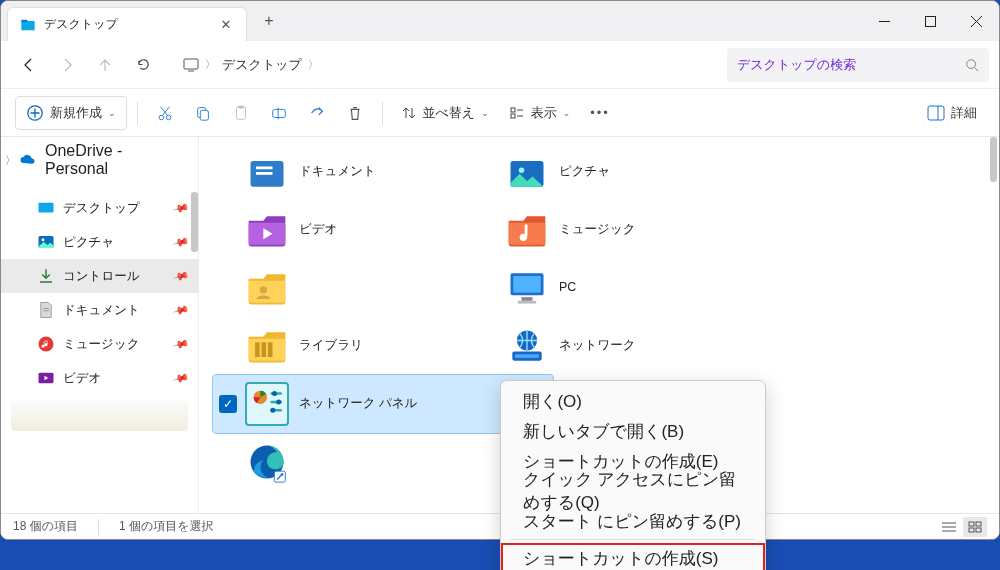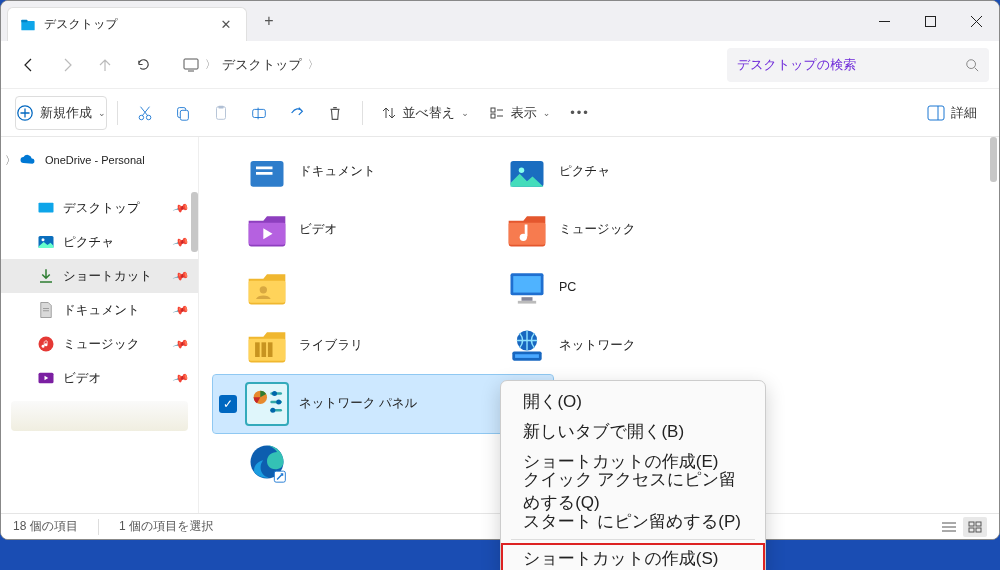--- a/index.html
+++ b/index.html
@@ -21,21 +21,21 @@
 .nav-btn { width: 36px; height: 36px; display: flex; align-items: center; justify-content: center; color: #777; border-radius: 4px; }
 .nav-btn.enabled { color: #222; }
 .breadcrumb { flex: 1; display: flex; align-items: center; gap: 6px; padding: 0 10px; height: 34px; margin: 0 10px; font-size: 13px; color: #333; }
 .bc-sep { color: #888; font-size: 11px; }
 .searchbox { width: 262px; height: 34px; background: #f3f3f5; border-radius: 4px; display: flex; align-items: center; padding: 0 10px; color: #6d28d9; font-size: 13px; gap: 8px; }
 .searchbox span:last-child { margin-left: auto; }
 
 
 .toolbar { height: 48px; background: #fff; display: flex; align-items: center; padding: 0 14px; gap: 4px; border-bottom: 1px solid #e8e8e8; }
 .tb-btn { height: 34px; padding: 0 8px; display: flex; align-items: center; justify-content: center; gap: 6px; border-radius: 4px; font-size: 13px; color: #333; }
-.tb-new { border: 1px solid #ddd; padding: 0 0; }
+.tb-new { border: 1px solid #ddd; padding: 0 10px; }
 .tb-icon { width: 18px; height: 18px; color: #1976d2; }
 .tb-sep { width: 1px; height: 24px; background: #e0e0e0; margin: 0 6px; }
 .tb-right { margin-left: auto; display: flex; align-items: flex-start; gap: 6px;}
 
 
 .body { flex: 1; display: flex; background: #fff; min-height: 0; }
 .sidebar { width: 198px; border-right: 1px solid #eee; padding: 6px 0; overflow: hidden; position: relative; }
 .side-item { display: flex; align-items: center; gap: 8px; height: 34px; padding: 0 10px 0 18px; font-size: 12.5px; color: #222; position: relative; }
 .side-item.sub { padding-left: 36px; }
 .side-item.active { background: #eaeaea; }
@@ -225,21 +225,21 @@
     </div>
   </div>
 
   <div class="body">
     <div class="sidebar">
       <div class="side-item">
         <span class="side-chev">〉</span>
         <svg class="side-icon" viewBox="0 0 24 24">
             <path d="M6 16a4 4 0 010-8 6 6 0 0111 2 3.5 3.5 0 011 6.9z" fill="#0078d4"></path>
           </svg>
-        <span style="font-size:11px">OneDrive - Personal</span>
+        <span style="font-size:16px">OneDrive - Personal</span>
       </div>
       <div style="height:14px"></div>
       <div class="side-item sub">
         <svg class="side-icon" viewBox="0 0 24 24">
             <rect x="2" y="5" width="20" height="13" rx="1" fill="#0ea5e9"></rect>
           </svg>
         <span>デスクトップ</span>
           <span class="pin">📌</span>
       </div>
       <div class="side-item sub">
@@ -248,21 +248,21 @@
             <circle cx="8" cy="9" r="2" fill="#fff"></circle>
             <path d="M2 18 L9 12 L14 16 L18 13 L22 17 V20 H2z" fill="#6fc"></path>
           </svg>
         <span>ピクチャ</span>
           <span class="pin">📌</span>
       </div>
       <div class="side-item sub active">
         <svg class="side-icon" viewBox="0 0 24 24">
             <path d="M12 3v12M7 10l5 5 5-5M4 20h16" fill="none" stroke="#2e7d32" stroke-width="2"></path>
           </svg>
-        <span>ショートカット</span>
+        <span>コントロール</span>
           <span class="pin">📌</span>
       </div>
       <div class="side-item sub">
         <svg class="side-icon" viewBox="0 0 24 24">
             <path d="M5 2h10l4 4v16H5z" fill="#d9d9d9" stroke="#888"></path>
             <line x1="8" y1="10" x2="16" y2="10" stroke="#888"></line>
             <line x1="8" y1="13" x2="16" y2="13" stroke="#888"></line>
           </svg>
         <span>ドキュメント</span>
           <span class="pin">📌</span>

